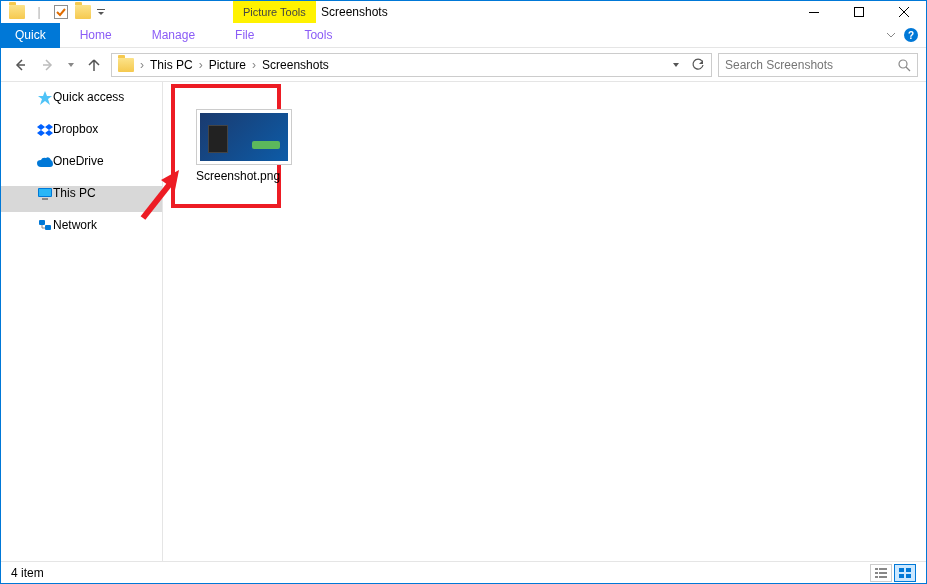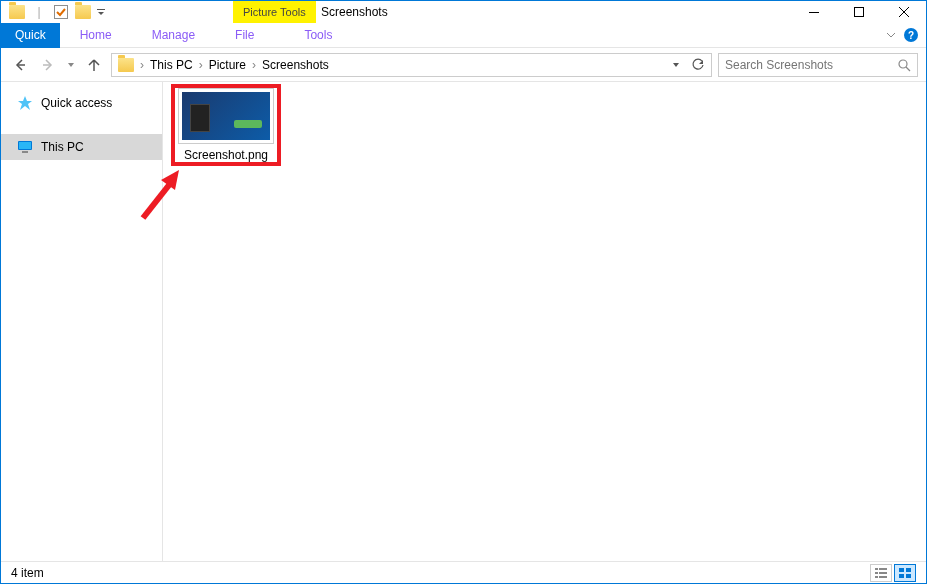--- a/index.html
+++ b/index.html
@@ -34,27 +34,27 @@
     .crumb { padding: 0 4px; color: #000; display: flex; align-items: center; }
     .crumb-sep { color: #888; padding: 0 2px; }
     .ab-right { margin-left: auto; display: flex; align-items: center; }
     .ab-btn { width: 22px; height: 22px; display: flex; align-items: center; justify-content: center; color: #555; }
     .search-box { width: 200px; height: 24px; border: 1px solid #ccc; display: flex; align-items: center; padding: 0 6px; color: #888; }
     .search-box input { border: none; outline: none; flex: 1; font-size: 12px; color: #888; background: transparent; }
 
     
     .main { display: flex; height: calc(100% - 22px - 25px - 34px - 22px); }
     .sidebar { width: 162px; border-right: 1px solid #e5e5e5; padding: 8px 0; }
-    .nav-item { height: 26px; display: flex; align-items: center; padding-left: 16px; gap: 8px; }
+    .nav-item { height: 26px; display: flex; padding-left: 36px; }
     .nav-item.selected { background: #d8d8d8; }
     .nav-icon { width: 16px; height: 16px; display: flex; align-items: center; justify-content: center; }
     .nav-spacer { height: 6px; }
 
     .content { flex: 1; position: relative; padding: 8px; }
-    .file-item { width: 110px; position: absolute; left: 8px; top: 2px; border: 4px solid #ed1c24; padding: 0; text-align: center; }
+    .file-item { width: 110px; position: absolute; left: 8px; top: 2px; border: 4px solid #ed1c24; padding: 21px; text-align: center; }
     .thumb { width: 96px; height: 56px; border: 1px solid #ccc; background: #fff; padding: 3px; margin: 0 auto; }
     .thumb-inner { width: 100%; height: 100%; background: linear-gradient(135deg, #1a3a6e 0%, #0d5ca8 100%); position: relative; }
     .thumb-inner::after { content: ''; position: absolute; left: 8px; top: 12px; width: 18px; height: 26px; background: #222; border: 1px solid #444; }
     .thumb-inner::before { content: ''; position: absolute; right: 8px; top: 28px; width: 28px; height: 8px; background: #5cb85c; border-radius: 2px; }
     .file-label { margin-top: 4px; font-size: 12px; color: #000; }
     .arrow { position: absolute; left: -36px; top: 78px; }
 
     
     .status-bar { position: absolute; bottom: 0; left: 0; right: 0; height: 22px; border-top: 1px solid #e5e5e5; display: flex; align-items: center; padding: 0 10px; background: #fff; }
     .status-right { margin-left: auto; display: flex; gap: 2px; }
@@ -186,33 +186,59 @@
   <div class="sidebar">
     <div class="nav-item">
       <span class="nav-icon">
           <svg width="16" height="16" viewBox="0 0 16 16">
             <path d="M8 1 L10 6 L15 6 L11 9 L13 15 L8 11 L3 15 L5 9 L1 6 L6 6 Z" fill="#4fc3f7"></path>
           </svg>
         </span>
       <span>Quick access</span>
     </div>
     <div class="nav-spacer"></div>
-    <div class="nav-spacer"></div>
+    <div class="nav-item">
+      <span class="nav-icon">
+          <svg width="16" height="16" viewBox="0 0 16 16">
+            <path d="M4 2 L8 5 L4 8 L0 5 Z M12 2 L16 5 L12 8 L8 5 Z M4 8 L8 11 L4 14 L0 11 Z M12 8 L16 11 L12 14 L8 11 Z" fill="#0061ff"></path>
+          </svg>
+        </span>
+      <span>Dropbox</span>
+    </div>
+    <div class="nav-spacer"></div>
+    <div class="nav-item">
+      <span class="nav-icon">
+          <svg width="16" height="12" viewBox="0 0 16 12">
+            <path d="M4 11 Q0 11 0 7 Q0 4 4 4 Q5 1 9 2 Q12 0 14 4 Q16 5 16 8 Q16 11 13 11 Z" fill="#0078d7"></path>
+          </svg>
+        </span>
+      <span>OneDrive</span>
+    </div>
     <div class="nav-spacer"></div>
     <div class="nav-item selected">
       <span class="nav-icon">
           <svg width="16" height="14" viewBox="0 0 16 14">
             <rect x="1" y="1" width="14" height="9" fill="#0078d7" rx="1"></rect>
             <rect x="2" y="2" width="12" height="7" fill="#29b6f6"></rect>
             <rect x="5" y="11" width="6" height="2" fill="#888"></rect>
           </svg>
         </span>
       <span>This PC</span>
     </div>
     <div class="nav-spacer"></div>
+    <div class="nav-item">
+      <span class="nav-icon">
+          <svg width="16" height="14" viewBox="0 0 16 14">
+            <rect x="2" y="1" width="6" height="5" fill="#0078d7" rx="1"></rect>
+            <rect x="8" y="6" width="6" height="5" fill="#0078d7" rx="1"></rect>
+            <path d="M5 6 L5 9 L8 9" stroke="#888" fill="none"></path>
+          </svg>
+        </span>
+      <span>Network</span>
+    </div>
   </div>
 
   <div class="content">
     <div class="file-item">
       <div class="thumb">
           <div class="thumb-inner"></div>
         </div>
       <div class="file-label">Screenshot.png</div>
       <svg class="arrow" width="44" height="56" viewBox="0 0 44 56">
         <line x1="4" y1="52" x2="34" y2="14" stroke="#ed1c24" stroke-width="6"></line>

